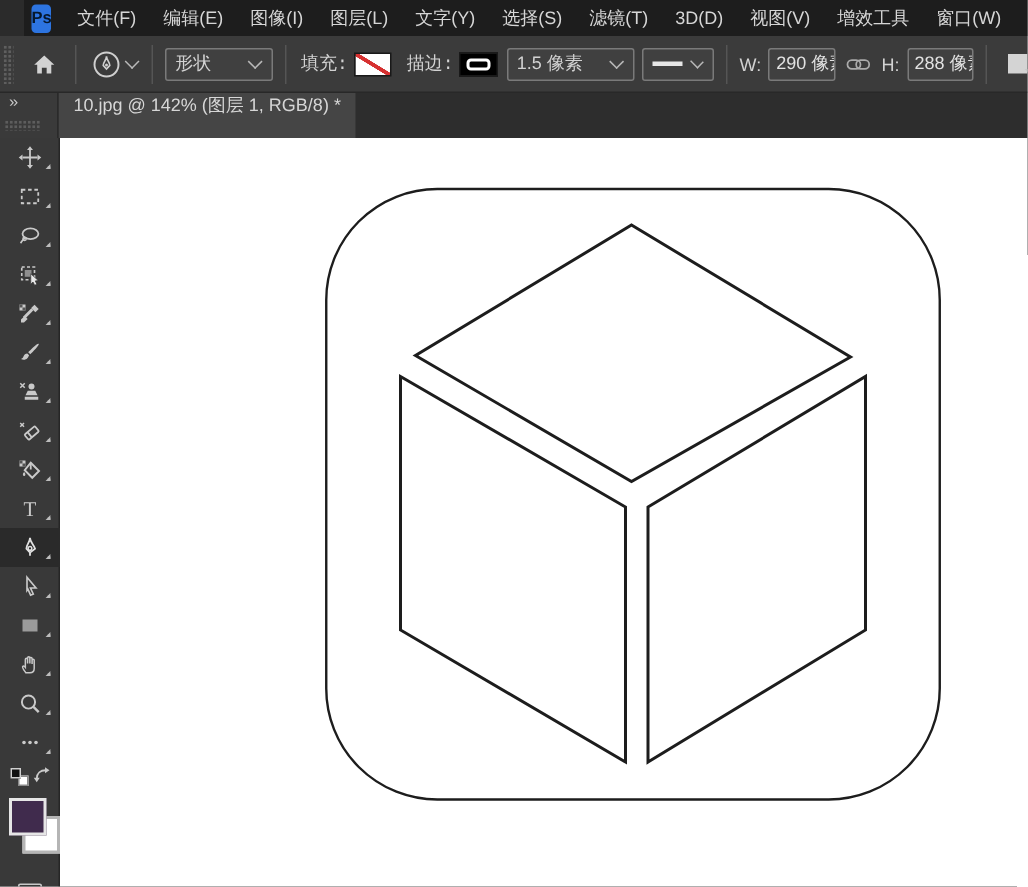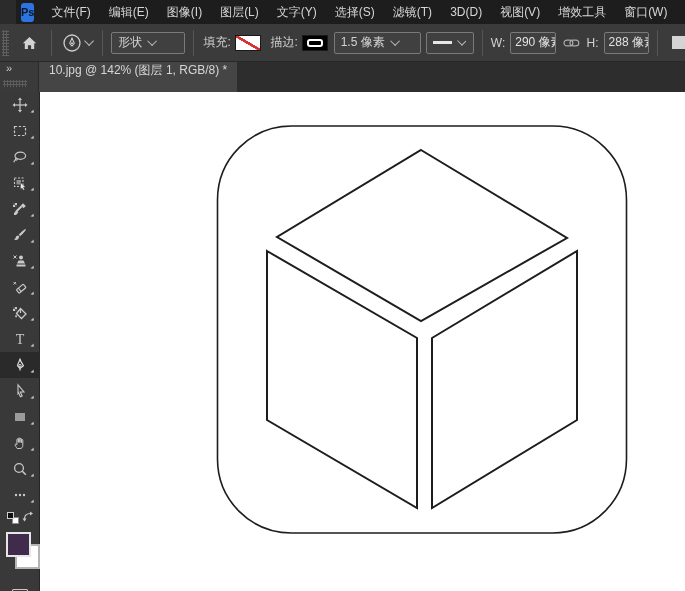--- a/index.html
+++ b/index.html
@@ -21,24 +21,24 @@
     background:#3b3b3b; border-bottom:1px solid #282828;
     display:flex; align-items:center; color:#d2d2d2; font-size:12px; }
   .grip-v { width:7px; height:26px; margin-left:2px;
     background-image:radial-gradient(#5f5f5f 1px, transparent 1.2px);
     background-size:3px 3px; }
   .ob-sep { width:1px; height:26px; background:#555; margin:0 8px; }
   .icon-btn { display:flex; align-items:center; justify-content:center;
     width:26px; height:26px; }
   .chev { width:7px; height:7px; border-left:1.5px solid #b9b9b9;
     border-bottom:1.5px solid #b9b9b9; transform:rotate(-45deg) translateY(-2px); }
-  .select-box { display:flex; align-items:center; 
+  .select-box { display:flex; align-items:center; justify-content:space-between;
     border:1px solid #7a7a7a; border-radius:2px; background:#404040;
     height:22px; padding:0 6px; gap:8px; }
-  .swatch-label { margin:0 4px 0 2px; white-space:nowrap; }
+  .swatch-label { margin:0 4px 0 2px; white-space:nowrap;font-family:Liberation Mono, monospace; }
   .fill-swatch { width:26px; height:16px; border:1px solid #191919; background:
     linear-gradient(to top right, #fff 44%, #d63030 45%, #d63030 55%, #fff 56%); }
   .stroke-swatch { width:26px; height:16px; background:#000;
     border:1px solid #191919; display:flex; align-items:center; justify-content:center; }
   .stroke-swatch .inner { width:16px; height:8px; border:2px solid #fff; border-radius:3px; }
   .dim-field { width:46px; height:22px; border:1px solid #7a7a7a; border-radius:2px;
     background:#404040; display:flex; align-items:center; padding:0 4px;
     overflow:hidden; white-space:nowrap; color:#e2e2e2; }
   .line-sample { width:22px; height:3px; background:#e6e6e6; }
   .new-shape-sq { width:13px; height:13px; background:#d4d4d4; position:relative; }

